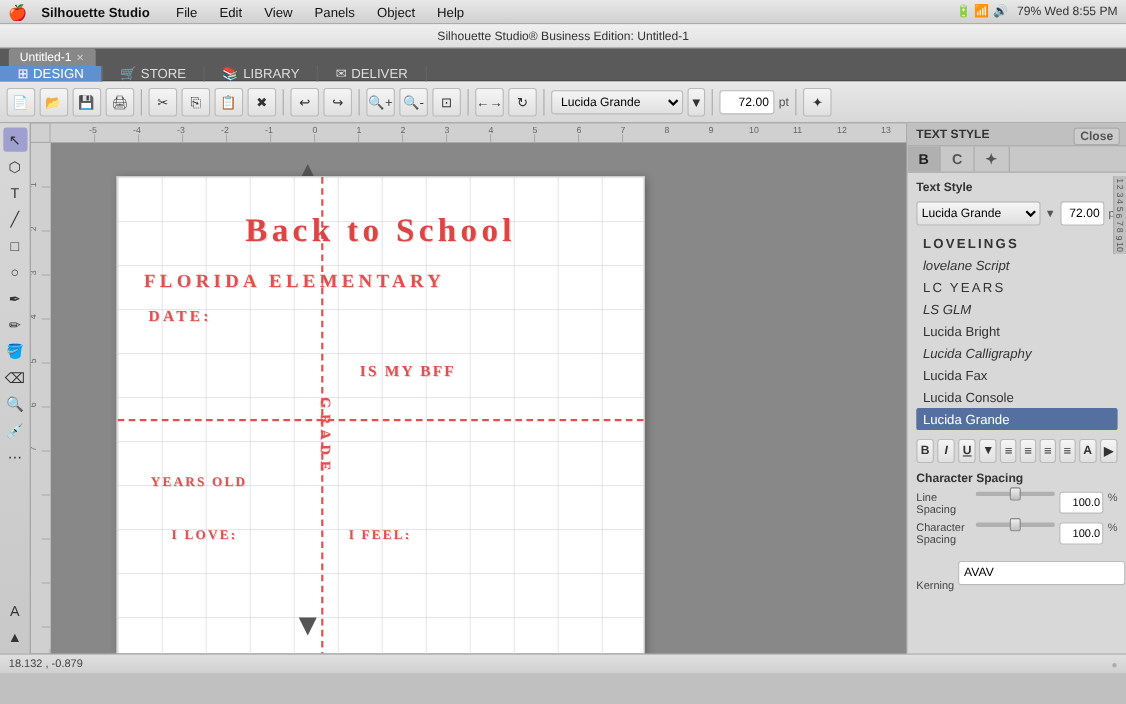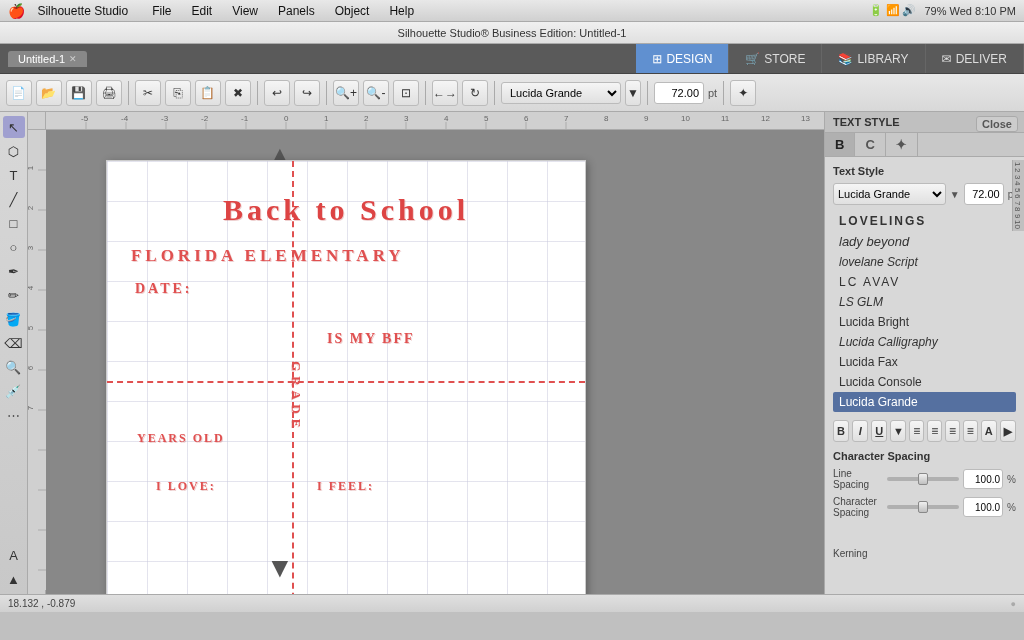--- a/index.html
+++ b/index.html
@@ -9,21 +9,21 @@
     .menubar {
       height: 22px;
       background: linear-gradient(to bottom, #e8e8e8, #d0d0d0);
       display: flex;
       align-items: center;
       padding: 0 8px;
       gap: 4px;
       border-bottom: 1px solid #aaa;
     }
     .apple-logo { font-size: 14px; margin-right: 8px; color: #333; }
-    .app-name { font-weight: normal; font-size: 12px; margin-right: 12px; color: #111; }
+    .app-name { font-weight: bold; font-size: 12px; margin-right: 12px; color: #111; }
     .menu-item { font-size: 12px; color: #111; padding: 0 8px; cursor: pointer; }
     .menubar-right { margin-left: auto; display: flex; align-items: center; gap: 8px; font-size: 11px; color: #333; }
 
     
     .titlebar {
       height: 22px;
       background: linear-gradient(to bottom, #f0f0f0, #e0e0e0);
       display: flex;
       align-items: center;
       justify-content: center;
@@ -64,20 +64,21 @@
     }
     .toolbar-label { font-size: 11px; color: #555; }
 
     
     .nav-tabs {
       height: 30px;
       background: #5a5a5a;
       display: flex;
       align-items: stretch;
       border-bottom: 1px solid #444;
+      flex-direction: column;
     }
     .nav-tab {
       display: flex; align-items: center; gap: 4px;
       padding: 0 16px; cursor: pointer; font-size: 12px; color: #ddd;
       border-right: 1px solid #666;
     }
     .nav-tab-design { background: #6090d0; color: white; }
     .nav-tab-store { color: #ddd; }
     .nav-tab-library { color: #ddd; }
     .nav-tab-deliver { color: #ddd; }
@@ -261,21 +262,21 @@
       background: linear-gradient(to bottom, #f5f5f5, #e0e0e0);
       border: 1px solid #bbb; border-radius: 3px;
       display: flex; align-items: center; justify-content: center;
       font-size: 12px; cursor: pointer; color: #333;
     }
 
     
     .spacing-section { margin-top: 4px; }
     .spacing-label { font-size: 11px; font-weight: bold; color: #333; margin-bottom: 6px; }
     .spacing-row {
-      display: flex; align-items: center; gap: 4px;
+      display: flex; gap: 4px;
       margin-bottom: 6px;
     }
     .spacing-row-label { font-size: 10px; color: #444; width: 50px; flex-shrink: 0; }
     .slider-track {
       flex: 1; height: 4px; background: #b0b0b0;
       border-radius: 2px; position: relative; cursor: pointer;
     }
     .slider-thumb {
       position: absolute;
       top: -4px; left: 50%;
@@ -330,21 +331,21 @@
   <span class="apple-logo">🍎</span>
   <span class="app-name">Silhouette Studio</span>
   <span class="menu-item">File</span>
   <span class="menu-item">Edit</span>
   <span class="menu-item">View</span>
   <span class="menu-item">Panels</span>
   <span class="menu-item">Object</span>
   <span class="menu-item">Help</span>
   <span class="menubar-right">
     <span>🔋 📶 🔊</span>
-    <span>79%  Wed 8:10 PM</span>
+    <span>79%  Wed 8:55 PM</span>
   </span>
 </div>
 
 <div class="titlebar">
   <span>Silhouette Studio® Business Edition: Untitled-1</span>
 </div>
 
 <div class="nav-tabs">
   <div style="display:flex; align-items: center; padding: 0 8px; gap: 6px; flex: 1;">
 
@@ -559,23 +560,22 @@
         <select class="font-select">
           <option>Lucida Grande</option>
         </select>
         <span style="font-size: 10px; color: #555; cursor: pointer;">▼</span>
         <input class="font-size-input" type="text" value="72.00" style="">
         <span class="font-size-unit">pt</span>
       </div>
 
       <div class="font-list">
         <div class="font-list-item" style="font-weight: 900; letter-spacing: 2px;">LOVELINGS</div>
-        <div class="font-list-item font-lovelace">lady beyond</div>
         <div class="font-list-item font-script">lovelane Script</div>
-        <div class="font-list-item font-symbols">LC AVAV</div>
+        <div class="font-list-item font-symbols">LC YEARS</div>
         <div class="font-list-item" style="font-style: italic;">LS GLM</div>
         <div class="font-list-item">Lucida Bright</div>
         <div class="font-list-item font-script">Lucida Calligraphy</div>
         <div class="font-list-item">Lucida Fax</div>
         <div class="font-list-item">Lucida Console</div>
         <div class="font-list-item selected">Lucida Grande</div>
       </div>
 
       <div class="format-row">
         <div class="fmt-btn">B</div>
@@ -606,20 +606,21 @@
           <span class="spacing-row-label">Character Spacing</span>
           <div class="slider-track">
             <div class="slider-thumb"></div>
           </div>
           <input class="spacing-value-input" type="text" value="100.0" style="">
           <span class="spacing-value-unit">%</span>
         </div>
 
         <div class="kerning-row">
           <span class="kerning-label">Kerning</span>
+          <input class="kerning-input" type="text" value="AVAV" style="">
         </div>
       </div>
     </div>
 
     <div style="position: absolute; right: 0; top: 160px; width: 12px; background: #c0c0c0; display: flex; flex-direction: column; gap: 2px; padding: 2px; border-left: 1px solid #aaa;">
       <span style="font-size: 8px; color: #555; writing-mode: vertical-rl;">1</span>
       <span style="font-size: 8px; color: #555; writing-mode: vertical-rl;">2</span>
       <span style="font-size: 8px; color: #555; writing-mode: vertical-rl;">3</span>
       <span style="font-size: 8px; color: #555; writing-mode: vertical-rl;">4</span>
       <span style="font-size: 8px; color: #555; writing-mode: vertical-rl;">5</span>

